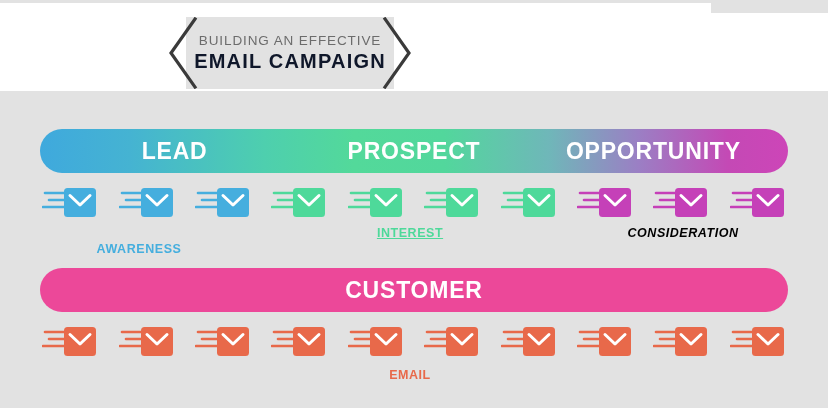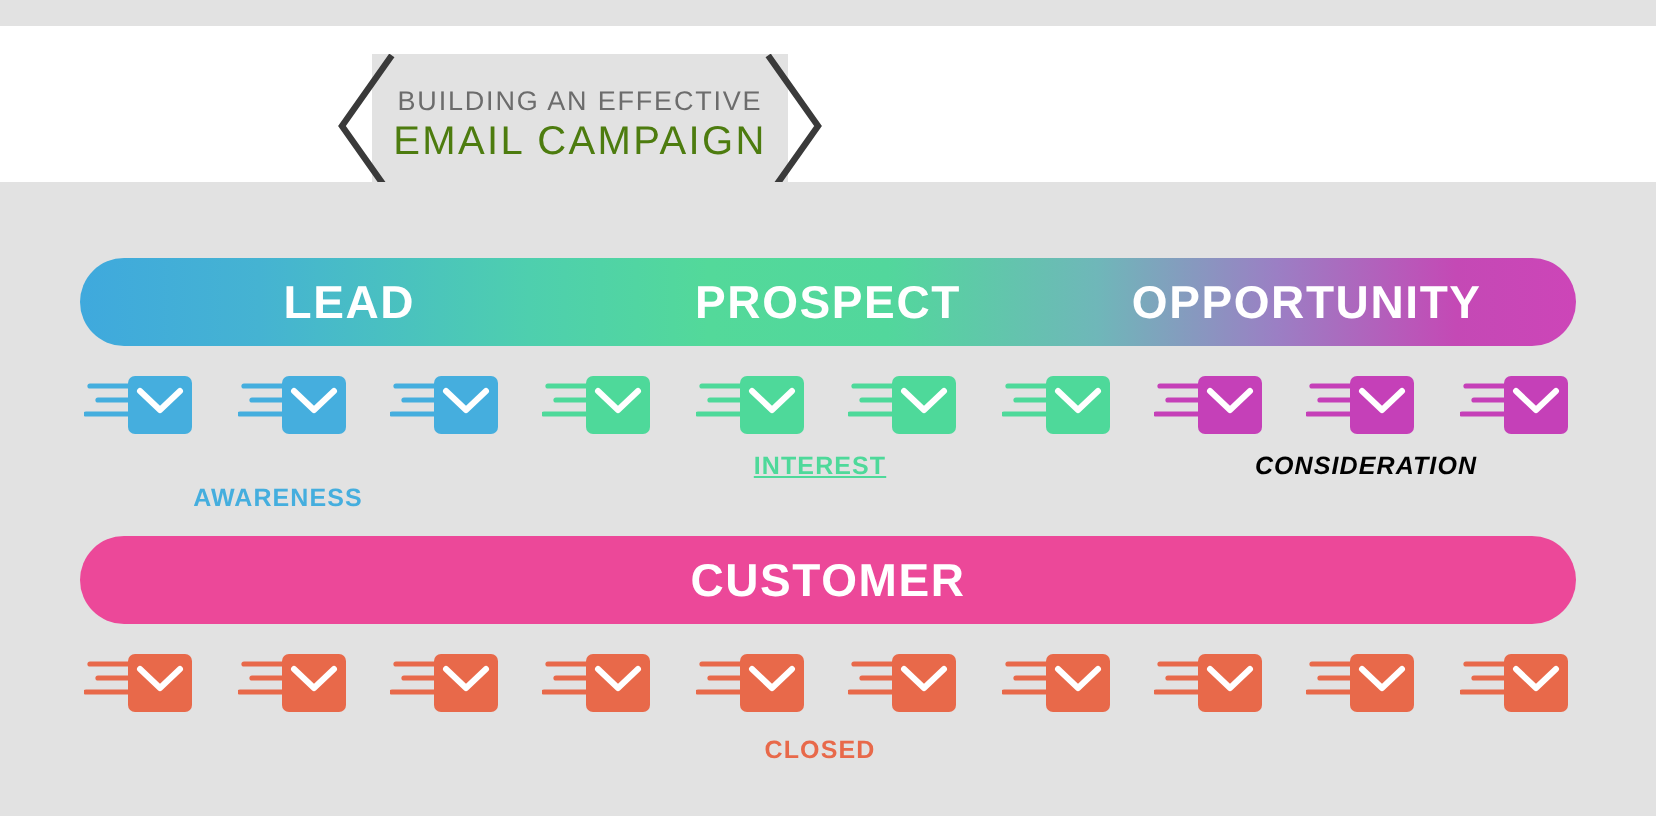--- a/index.html
+++ b/index.html
@@ -26,21 +26,21 @@
     top: 0;
     width: 828px;
     height: 13px;
     background: #e2e2e2;
   }
 
   
   .header-zone {
     position: absolute;
     left: 0;
-    top: 13px;
+    top: 3px;
     width: 711px;
     height: 78px;
     background: #ffffff;
   }
 
   .header-banner {
     position: absolute;
     left: 168px;
     top: 14px;
     width: 244px;
@@ -79,22 +79,22 @@
   .header-line1 {
     font-size: 13.5px;
     letter-spacing: 0.9px;
     color: #6c6c6c;
     font-weight: 400;
     white-space: nowrap;
   }
   .header-line2 {
     font-size: 20px;
     letter-spacing: 1.2px;
-    color: #4d7c0f;
-    font-weight: normal;
+    color: #0f172a;
+    font-weight: bold;
     white-space: nowrap;
   }
 
   
   .body-zone {
     position: absolute;
     left: 0;
     top: 91px;
     width: 828px;
     height: 317px;
@@ -445,16 +445,16 @@
         </svg>
       </div>
     </div>
 
   <div class="caption-row cap-top" id="cap-top">
       <div class="caption" style="color: rgb(69, 174, 222); left: 9px; width: 260px; margin-top: 16px;">AWARENESS</div>
       <div class="caption" style="color: rgb(78, 217, 154); left: 280px; width: 260px; text-decoration: underline;">INTEREST</div>
       <div class="caption" style="color: #000000; left: 553px; width: 260px; font-style: italic;">CONSIDERATION</div>
     </div>
   <div class="caption-row cap-bottom" id="cap-bottom">
-      <div class="caption" style="color: rgb(232, 105, 74); left: 280px; width: 260px;">CLOSED</div>
+      <div class="caption" style="color: rgb(232, 105, 74); left: 280px; width: 260px;">EMAIL</div>
     </div>
 
 </div>
 
 </body></html>

